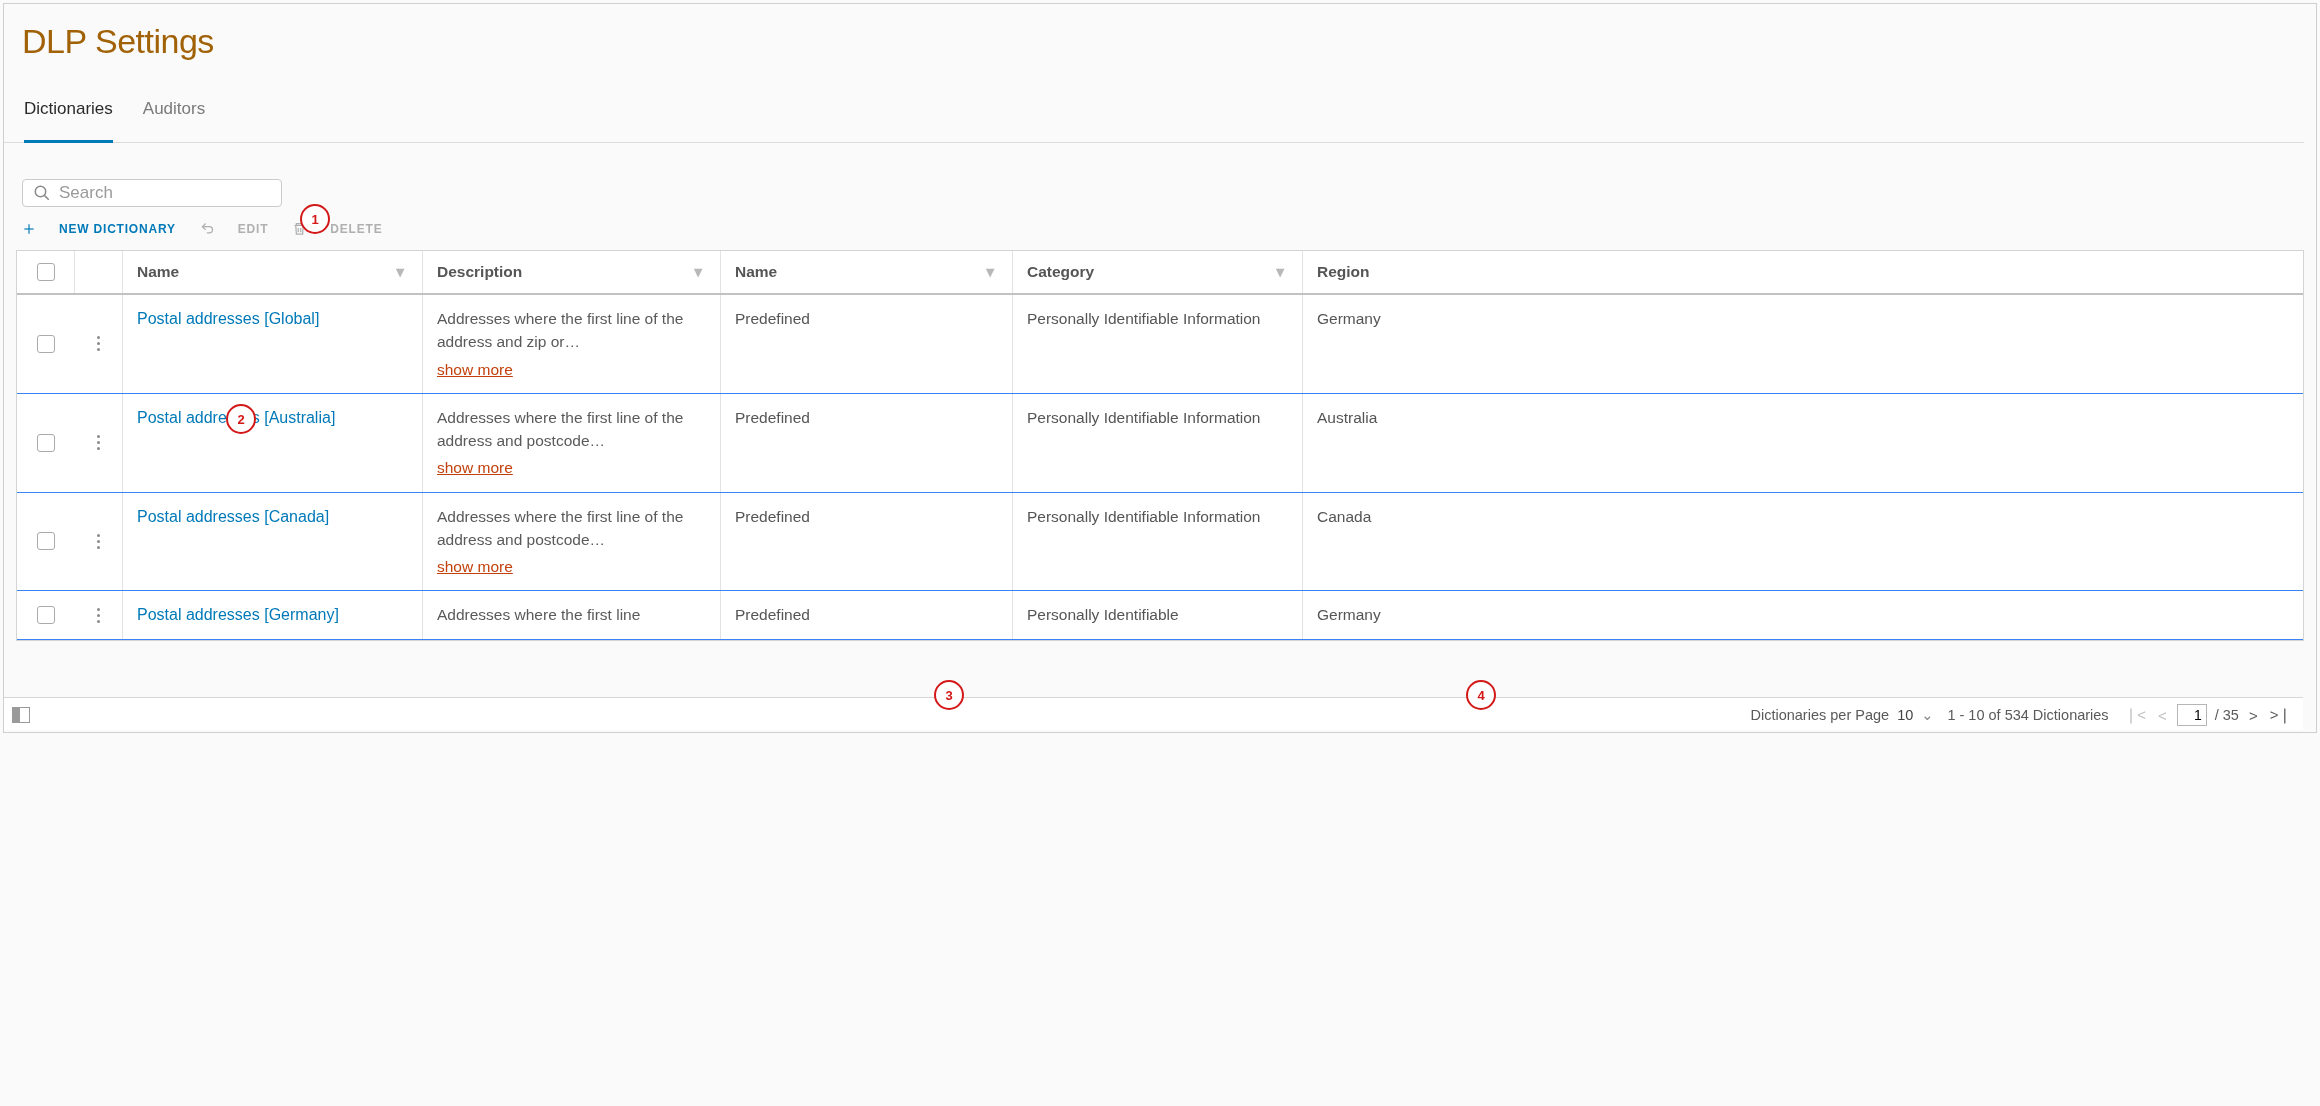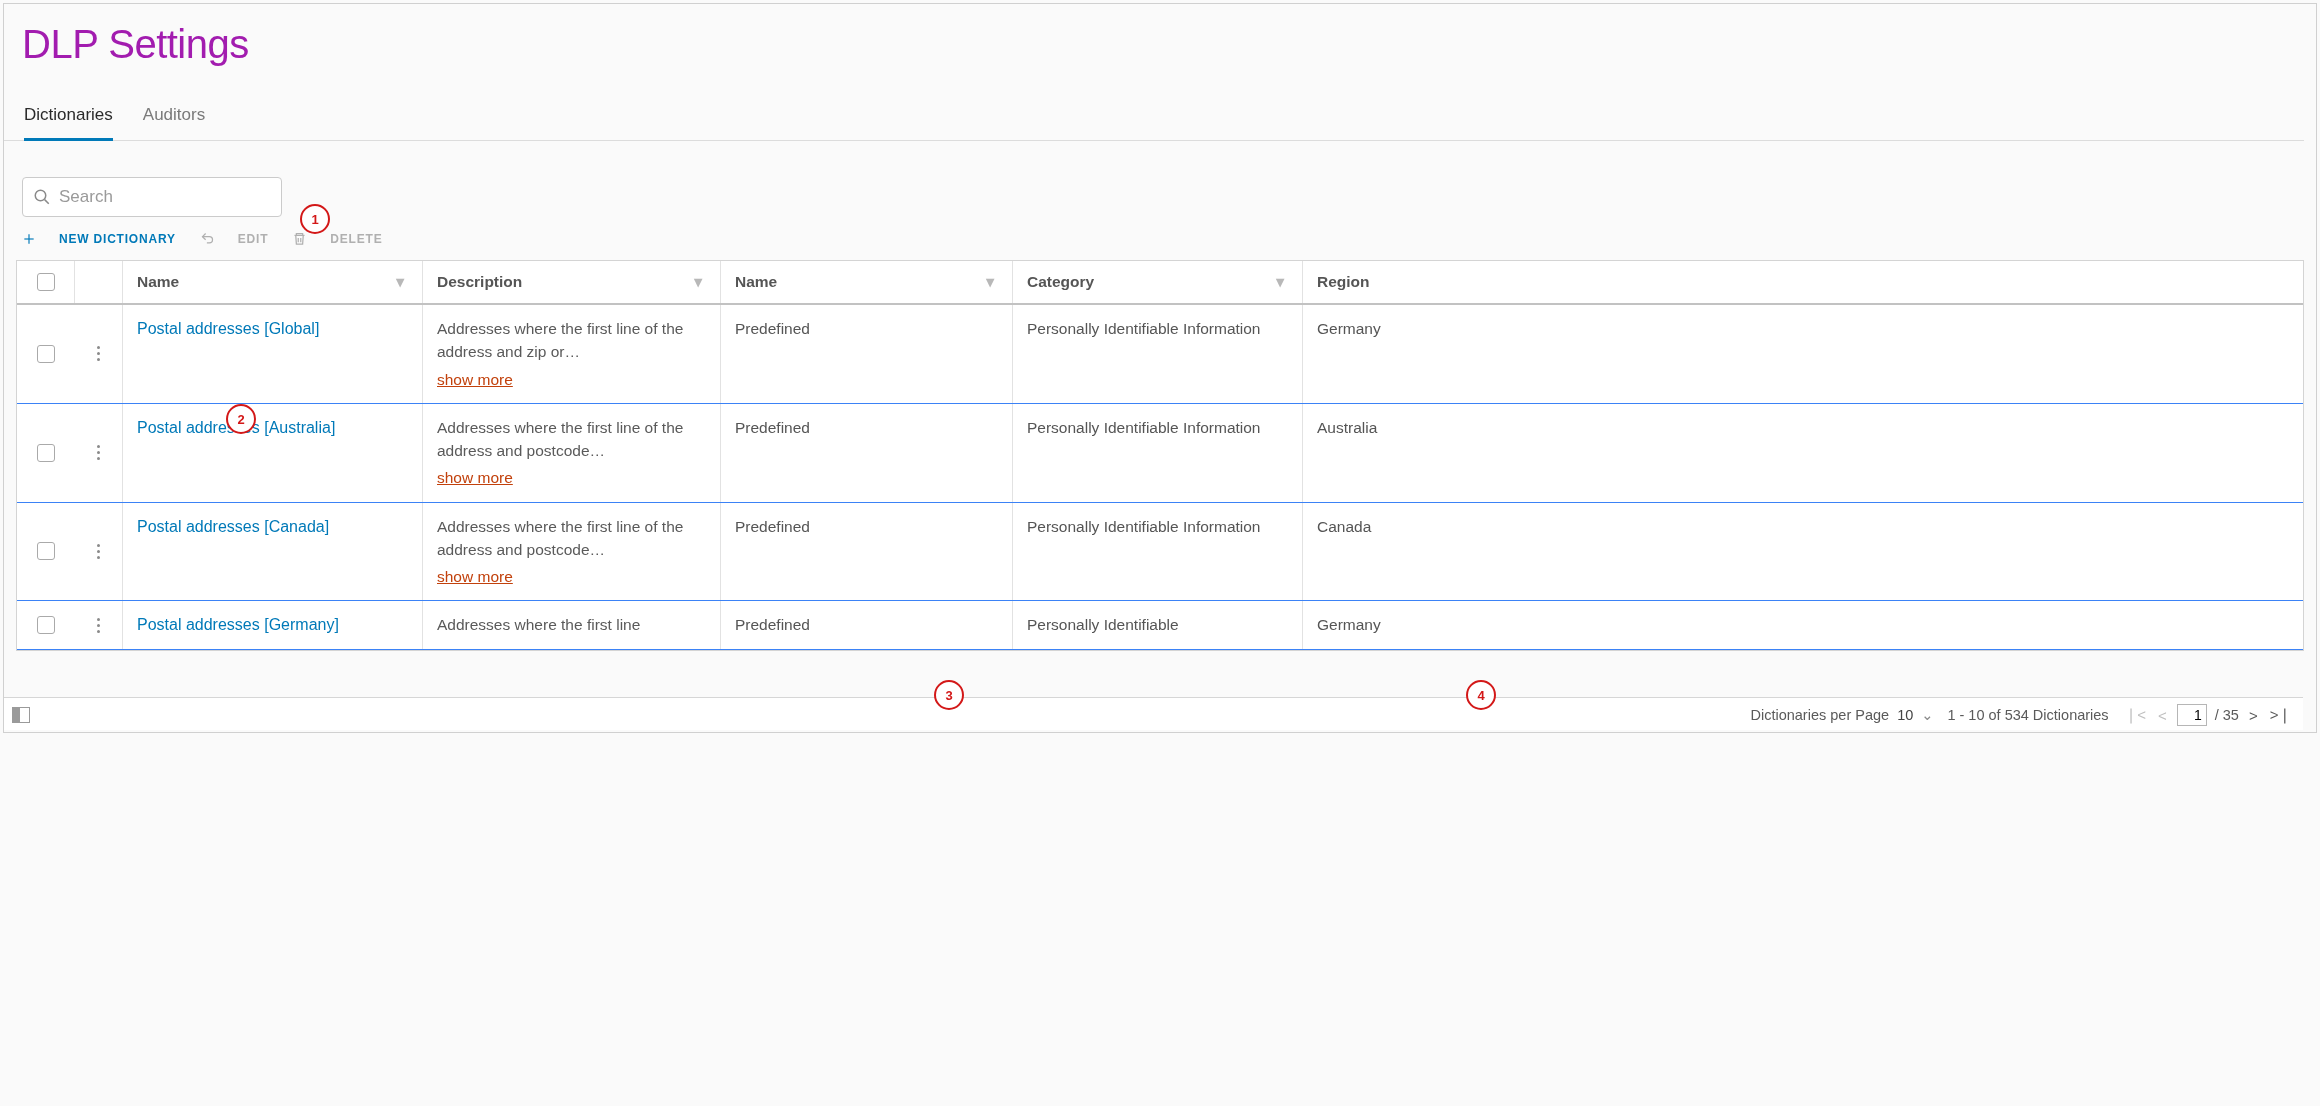--- a/index.html
+++ b/index.html
@@ -10,57 +10,57 @@
 }
 .app-frame {
   border: 1px solid #d0d0d0;
   background: #fafafa;
   width: 100%;
   height: 730px;
   overflow: hidden;
   position: relative;
 }
 .page-title {
-  font-size: 40px;
+  font-size: 34px;
   font-weight: 400;
-  color: #a21caf;
+  color: #a16207;
   padding: 18px 0 0 18px;
   letter-spacing: -.5px;
 }
 .tabs {
   display: flex;
   gap: 30px;
   padding: 38px 0 0 20px;
   border-bottom: 1px solid #dcdcdc;
   margin-right: 12px;
 }
 .tab {
   font-size: 17px;
   color: #7a7a7a;
-  padding-bottom: 15px;
+  padding-bottom: 23px;
   cursor: pointer;
   position: relative;
 }
 .tab.active {
   color: #2a2a2a;
   font-weight: 500;
 }
 .tab.active::after {
   content: "";
   position: absolute;
   left: 0; right: 0; bottom: -1px;
   height: 3px;
   background: #0079b8;
 }
 .controls-row1 { display: flex; align-items: center; padding: 36px 0 0 18px; }
 .search-wrap {
   display: flex;
   align-items: center;
   width: 260px;
-  height: 40px;
+  height: 28px;
   border: 1px solid #cbcbcb;
   border-radius: 4px;
   background: #fff;
   padding: 0 10px;
 }
 .search-wrap svg { flex: none; }
 .search-input {
   border: none;
   outline: none;
   font-size: 17px;

